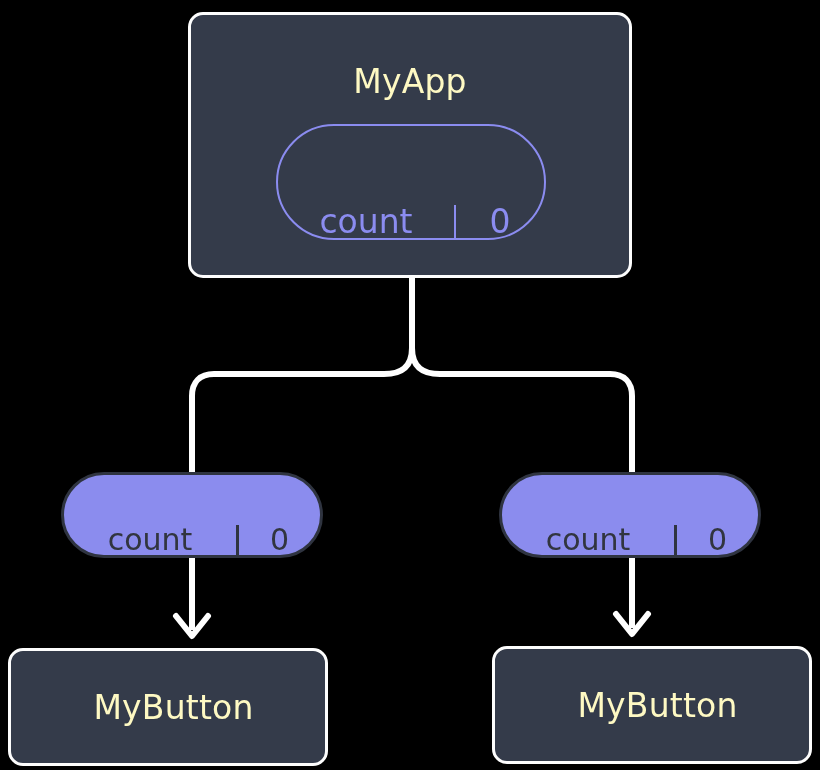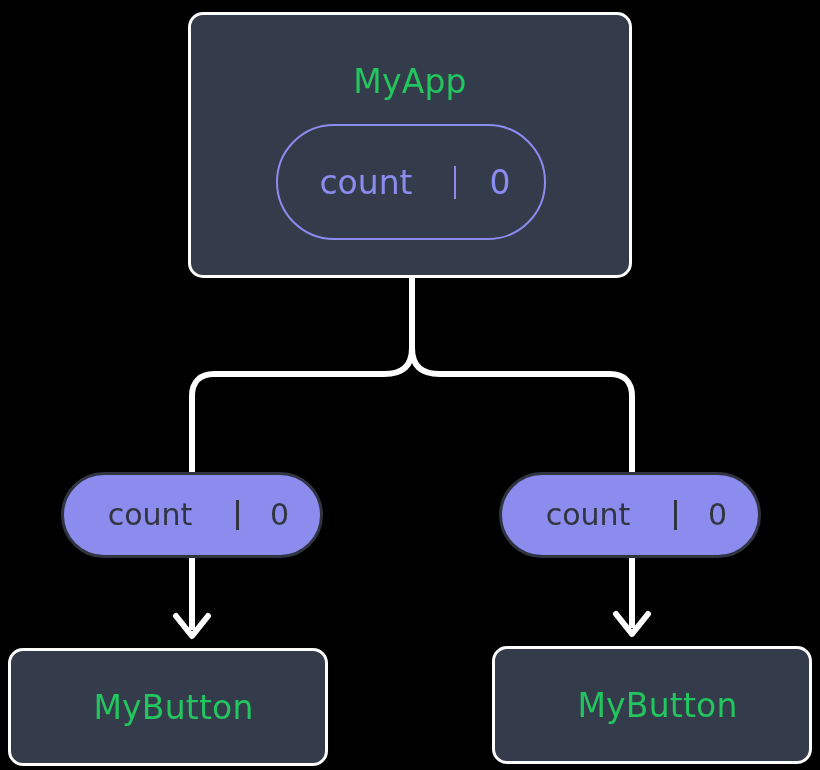--- a/index.html
+++ b/index.html
@@ -41,21 +41,21 @@
     box-sizing: border-box;
     background: #343b4a;
     border: 3px solid #fdfdfd;
     border-radius: 15px;
     display: flex;
     flex-direction: column;
     align-items: center;
   }
 
   .comp-title {
-    color: #22c55e;
+    color: #fef9c3;
     font-size: 33px;
     font-weight: 400;
     letter-spacing: 0.2px;
     line-height: 1;
     white-space: nowrap;
   }
 
   
   #node-myapp {
     left: 188px;
@@ -81,21 +81,21 @@
     left: 492px;
     top: 646px;
     width: 320px;
   }
 
   
   .pill {
     position: absolute;
     box-sizing: border-box;
     display: flex;
-    align-items: center;
+    align-items: flex-end;
     border-radius: 999px;
     overflow: hidden;
   }
   .pill .pill-key,
   .pill .pill-val {
     display: flex;
     align-items: center;
     justify-content: center;
     line-height: 1;
     white-space: nowrap;

